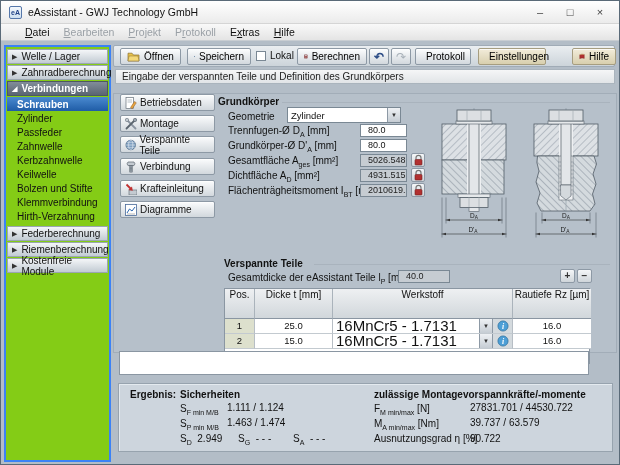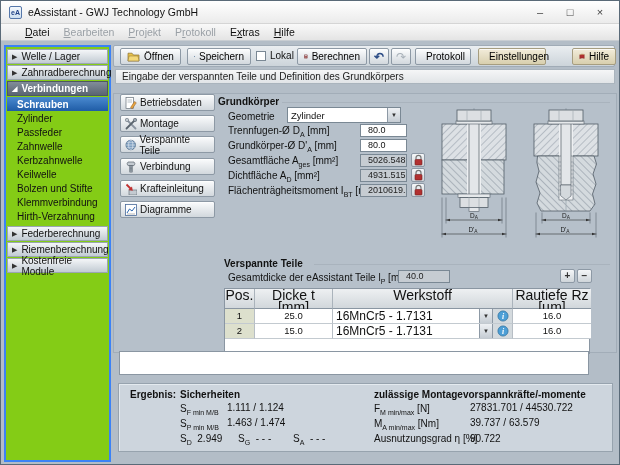--- a/index.html
+++ b/index.html
@@ -89,28 +89,28 @@
          display:flex; align-items:center; }
   .ddl-txt { flex:1; font-size:9.5px; padding-left:3px; overflow:hidden; white-space:nowrap; }
   .ddl-btn { width:13px; height:100%; background:linear-gradient(#eef1f4,#c6cdd4);
              border-left:1px solid #8d99a5; display:flex; align-items:center;
              justify-content:center; font-size:6px; color:#333; }
 
   
   .vtable { position:absolute; left:110px; top:194px; width:366px; border:1px solid #8a96a2;
             background:#fff; }
   .trow { display:grid; grid-template-columns:30px 78px 180px 78px; }
-  .th { height:20px; background:linear-gradient(#eef0f2,#d1d7db); border-right:1px solid #aab3bb;
-        border-bottom:1px solid #8a96a2; text-align:center; font-size:14px; line-height:12px; }
+  .th { height:30px; background:linear-gradient(#eef0f2,#d1d7db); border-right:1px solid #aab3bb;
+        border-bottom:1px solid #8a96a2; text-align:center; font-size:10px; line-height:12px; }
   .td { height:15px; border-right:1px solid #b7bec5; border-bottom:1px solid #c3cad0;
         font-size:9.5px; line-height:14px; text-align:center; background:#fff; }
   .td.pos { background:#dde0cd; }
   .td.wk { display:flex; padding:0; text-align:left; }
   .cellddl { flex:1; display:flex; align-items:center; border-right:1px solid #8d99a5; }
-  .cellddl .ddl-txt { font-size:12px; }
+  .cellddl .ddl-txt { font-size:15px; }
   .cellddl .ddl-btn { height:100%; }
   .infozone { width:19px; background:#d4dade; display:flex; align-items:center; justify-content:center; }
   .emptyrow { height:14px; background:#fff; }
   .smallbtn { position:absolute; width:15px; height:14px; border:1px solid #8d99a5; border-radius:2px;
               background:linear-gradient(#f4f6f8,#cfd5da); display:flex; align-items:center;
               justify-content:center; font-size:10px; font-weight:bold; color:#333; line-height:10px; }
 
   
   .messagebox { position:absolute; left:118px; top:310px; width:470px; height:24px;
                 background:#fff; border:1px solid #8a96a2; }

